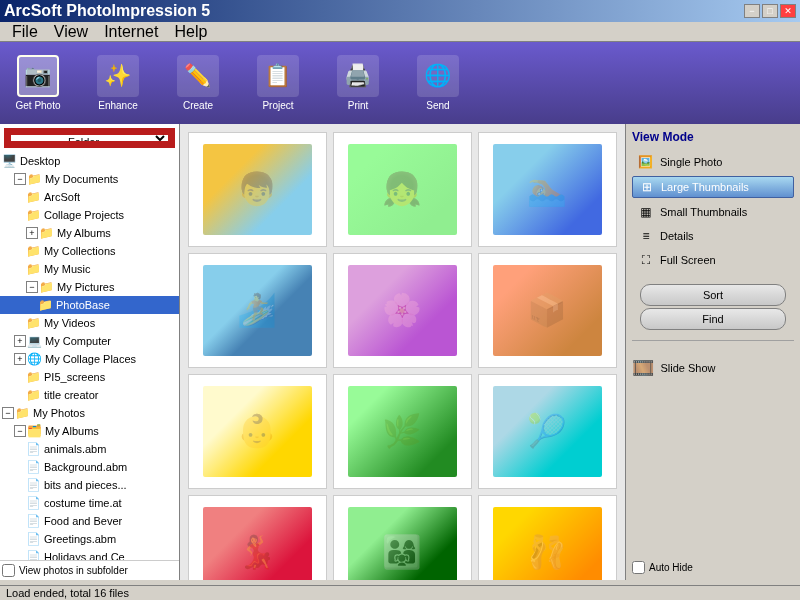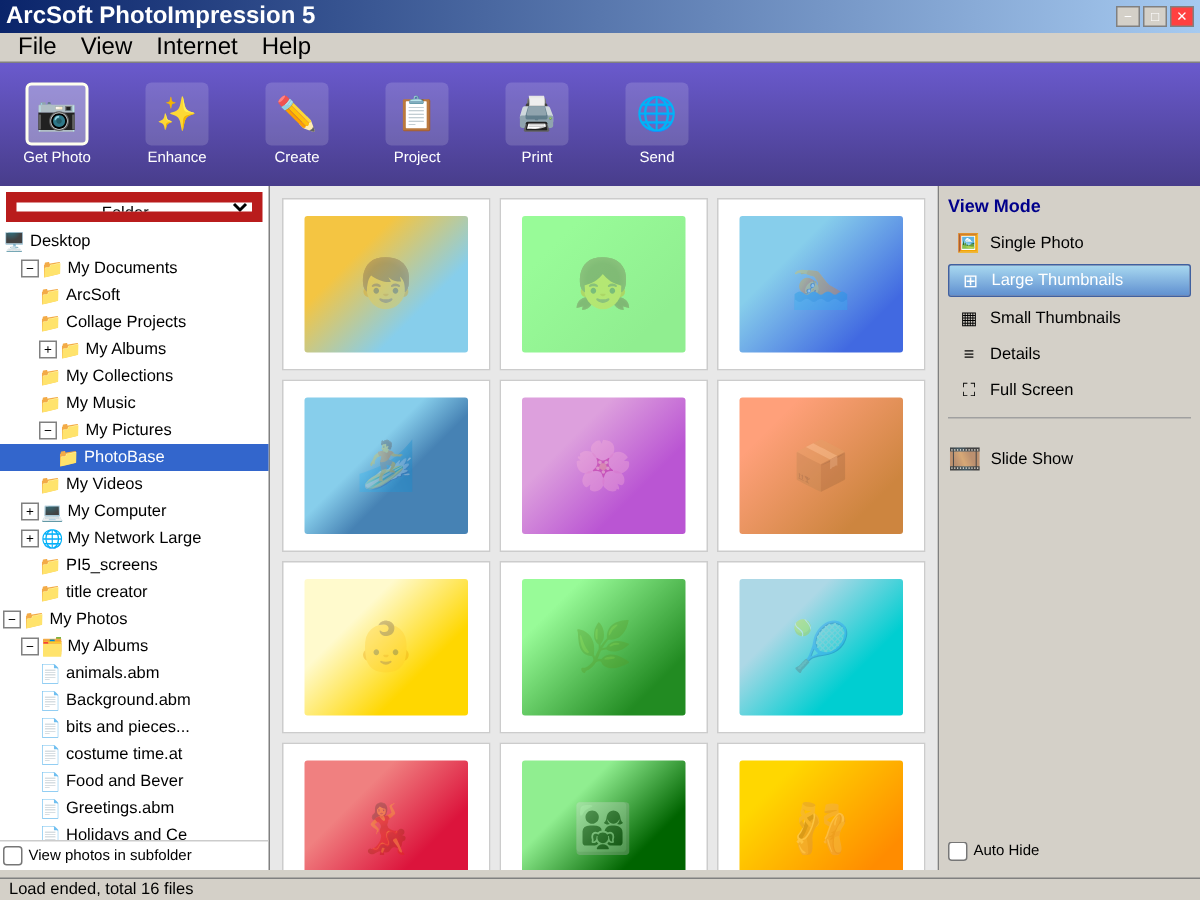--- a/index.html
+++ b/index.html
@@ -398,21 +398,21 @@
         <span class="tree-indent"></span>
         <span class="expander">+</span>
         <span class="tree-icon">💻</span>
         <span class="tree-label">My Computer</span>
       </div>
 
       <div class="tree-item">
         <span class="tree-indent"></span>
         <span class="expander">+</span>
         <span class="tree-icon">🌐</span>
-        <span class="tree-label">My Network Large</span>
+        <span class="tree-label">My Collage Places</span>
       </div>
 
       <div class="tree-item">
         <span class="tree-indent"></span>
           <span class="tree-indent"></span>
         <span class="tree-icon">📁</span>
         <span class="tree-label">PI5_screens</span>
       </div>
 
       <div class="tree-item">
@@ -545,20 +545,24 @@
     </div>
     <div class="view-btn">
       <div class="view-btn-icon">≡</div>
       <span>Details</span>
     </div>
     <div class="view-btn">
       <div class="view-btn-icon">⛶</div>
       <span>Full Screen</span>
     </div>
 
+    <div style="margin-top: 8px;">
+      <div class="action-btn">Sort</div>
+      <div class="action-btn">Find</div>
+    </div>
 
     <div style="height:1px; background:#a0a0a0; margin: 4px 0;"></div>
 
     <div class="slide-show-section">
       <span class="slide-icon">🎞️</span>
       <span>Slide Show</span>
     </div>
 
     <div class="right-footer" style="margin-top:auto;">
       <input type="checkbox" style="">

